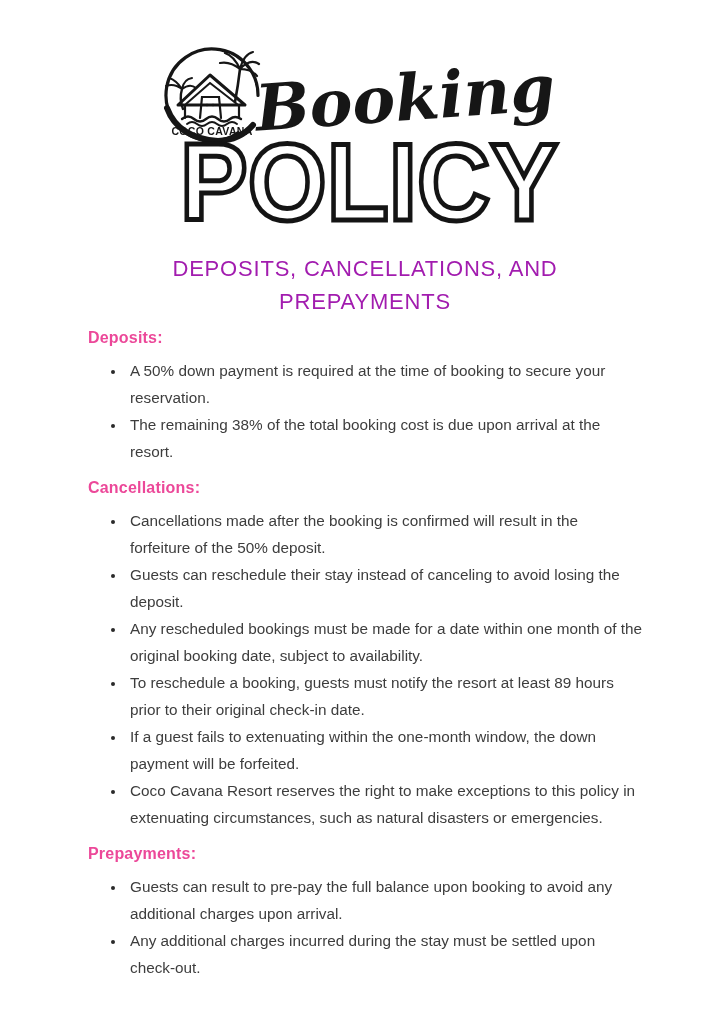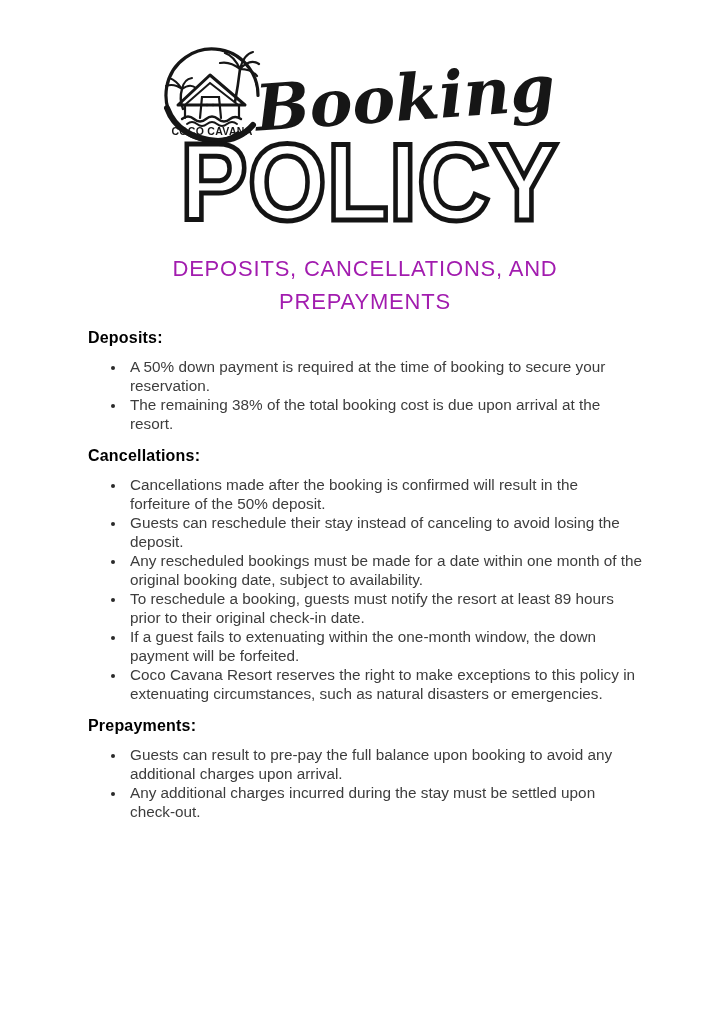--- a/index.html
+++ b/index.html
@@ -39,31 +39,31 @@
   }
   .doc-title{
     max-width:432px;margin:4px auto 0;
     text-align:center;
     font-size:22px;line-height:33px;
     font-weight:400;letter-spacing:0.8px;
     color:#a21caf;
   }
   .section h3{
     font-size:16px;line-height:22px;
-    font-weight:700;color:#000000;
+    font-weight:700;color:#ec4899;
     letter-spacing:0.2px;
     margin:12px 0 8px;
   }
   .section:first-of-type h3{margin-top:9px;}
   .section ul{
     margin:0;padding:0 0 0 38px;
     list-style:disc outside;
   }
   .section li{
-    font-size:15.3px;line-height:19px;
+    font-size:15.3px;line-height:27px;
     padding-left:4px;
     color:#3d3d3d;
   }
   .section li::marker{color:#2a2a2a;font-size:13px;}
 </style>
 </head>
 <body>
 
 <div class="page">
 

